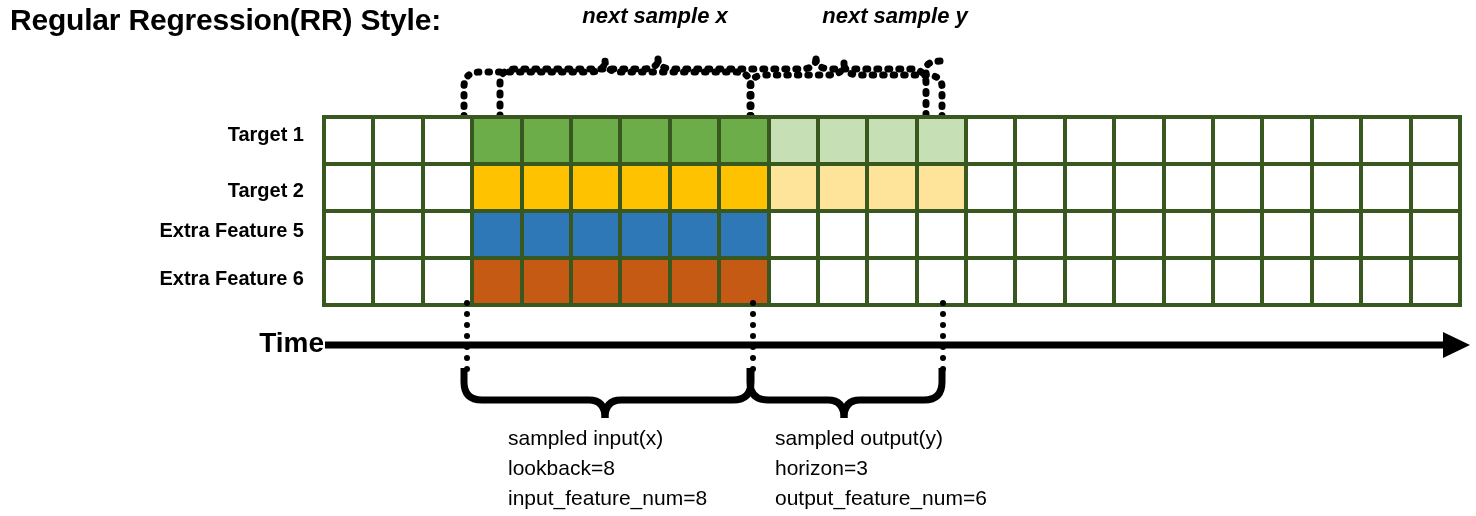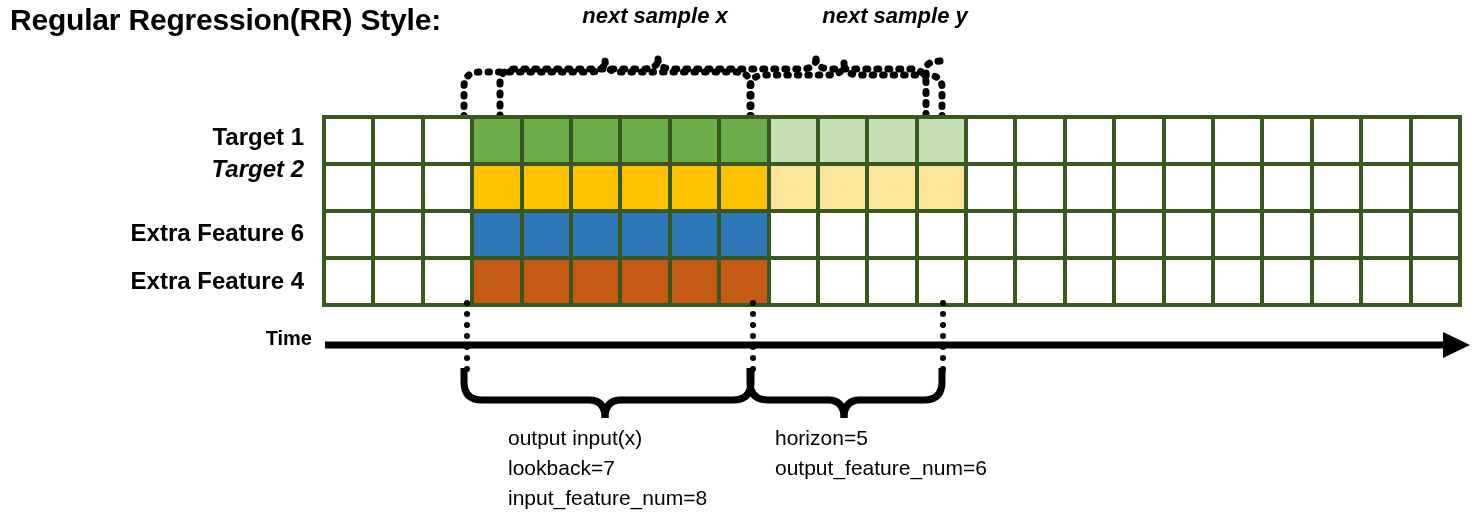--- a/index.html
+++ b/index.html
@@ -29,40 +29,40 @@
     letter-spacing: -0.2px;
     white-space: nowrap;
   }
 
   
   .row-label {
     position: absolute;
     right: 0;
     width: 300px;
     text-align: right;
-    font-size: 24px;
+    font-size: 20px;
     font-weight: 700;
     white-space: nowrap;
   }
   .labels-col {
     position: absolute;
     left: 10px;
     top: 115px;
     width: 302px;
     height: 192px;
   }
   .labels-col .row-label { right: 8px; }
 
   .time-label {
     position: absolute;
-    left: 10px;
+    left: 22px;
     top: 327px;
     width: 302px;
     text-align: right;
-    font-size: 20px;
+    font-size: 28px;
     font-weight: 700;
   }
 
   
   .grid {
     position: absolute;
     left: 322px;
     top: 115px;
     width: 1140px;
     height: 192px;
@@ -149,23 +149,23 @@
       <path d="M 8 62 L 8 32 Q 8 20 24 20 L 86 20 Q 102 20 102 8" fill="none" stroke="#000" stroke-width="7" stroke-linecap="round" stroke-dasharray="1.5 9"></path>
       <path d="M 200 62 L 200 32 Q 200 20 184 20 L 118 20 Q 102 20 102 8" fill="none" stroke="#000" stroke-width="7" stroke-linecap="round" stroke-dasharray="1.5 9"></path>
     </svg>
   </div>
 
   <div class="brace-label-top" style="left:505px;top:3px;width:300px;">next sample x</div>
   <div class="brace-label-top" style="left:745px;top:3px;width:300px;">next sample y</div>
 
   <div class="labels-col">
     <div class="row-label" style="top:8px;">Target 1</div>
-    <div class="row-label" style="top:40px;font-style:italic;">Target 2</div>
-    <div class="row-label" style="top:104px;">Extra Feature 6</div>
-    <div class="row-label" style="top:152px;">Extra Feature 4</div>
+    <div class="row-label" style="top:64px;">Target 2</div>
+    <div class="row-label" style="top:104px;">Extra Feature 5</div>
+    <div class="row-label" style="top:152px;">Extra Feature 6</div>
   </div>
 
   <div class="grid" id="grid">
       <div class="cell"></div>
       <div class="cell"></div>
       <div class="cell"></div>
       <div class="cell green"></div>
       <div class="cell green"></div>
       <div class="cell green"></div>
       <div class="cell green"></div>
@@ -276,23 +276,24 @@
   </div>
 
   <div style="position:absolute;left:742px;top:368px;width:210px;height:55px;">
     <svg width="210" height="55" viewBox="0 0 210 55">
       <path d="M 8 0 L 8 14 Q 8 32 26 32 L 86 32 Q 102 32 102 50" fill="none" stroke="#000" stroke-width="7" stroke-linecap="butt"></path>
       <path d="M 200 0 L 200 14 Q 200 32 182 32 L 118 32 Q 102 32 102 50" fill="none" stroke="#000" stroke-width="7" stroke-linecap="butt"></path>
     </svg>
   </div>
 
   <div class="bottom-note" style="left:508px;top:423px;">
-    <div>output input(x)</div>
-    <div>lookback=7</div>
+    <div>sampled input(x)</div>
+    <div>lookback=8</div>
     <div>input_feature_num=8</div>
   </div>
 
   <div class="bottom-note" style="left:775px;top:423px;">
-    <div>horizon=5</div>
+    <div>sampled output(y)</div>
+    <div>horizon=3</div>
     <div>output_feature_num=6</div>
   </div>
 
 </div>
 
 </body></html>

